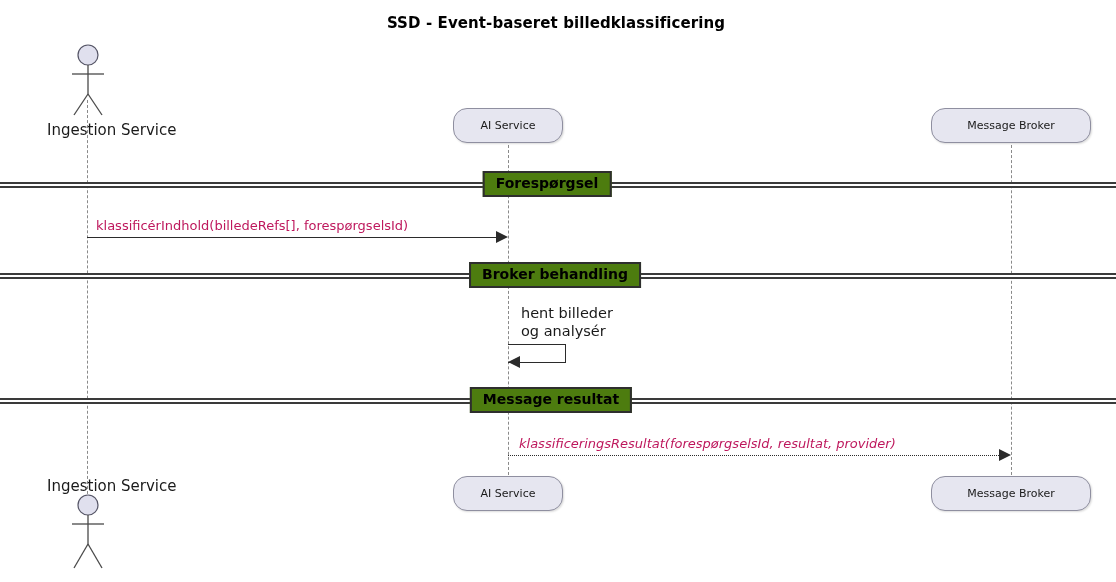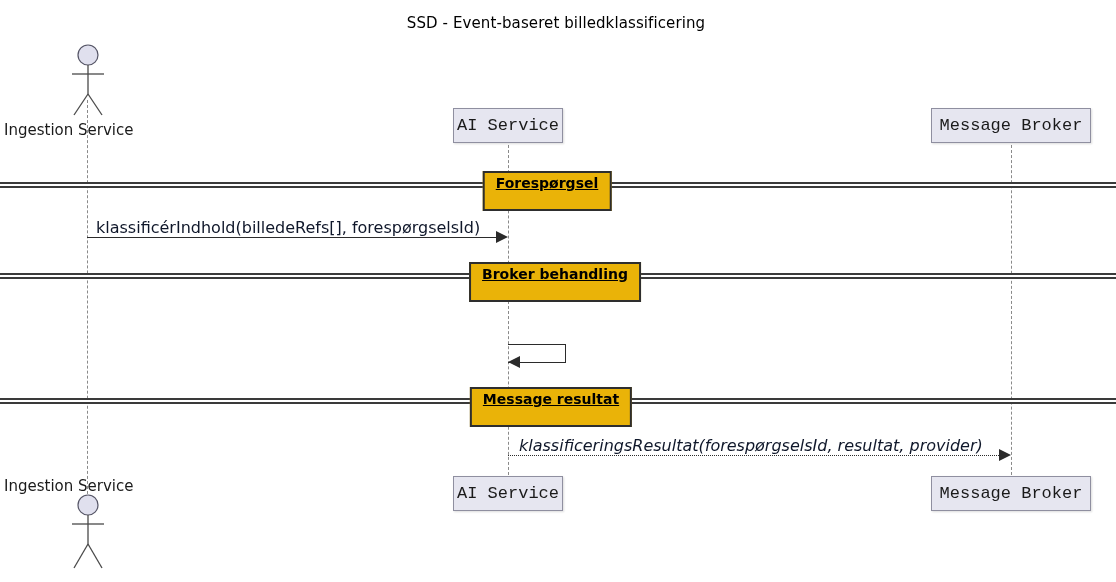--- a/index.html
+++ b/index.html
@@ -19,59 +19,59 @@
   }
 
   
   .diagram-title {
     position: absolute;
     left: 0;
     top: 14px;
     width: 1112px;
     text-align: center;
     font-size: 15px;
-    font-weight: normal;
+    font-weight: bold;
     color: #000000;
     letter-spacing: 0.1px;
     white-space: nowrap;
   }
 
   
   .lifeline {
     position: absolute;
     width: 0;
     border-left: 1px dashed #8a8a8a;
   }
 
   
   .participant-box {
     position: absolute;
     box-sizing: border-box;
     background: #e6e6f0;
     border: 1px solid #8f8fa0;
-    border-radius: 0;
+    border-radius: 14px;
     display: flex;
     align-items: center;
     justify-content: center;
-    font-size: 17px;
+    font-size: 11px;
     color: #1a1a1a;
     white-space: nowrap;
     box-shadow: 1px 1px 2px rgba(0,0,0,0.14);
-    font-family: Liberation Mono, monospace;
   }
 
   
   .actor {
     position: absolute;
   }
   .actor-label {
     position: absolute;
     font-size: 15px;
     color: #1a1a1a;
     white-space: nowrap;
+    margin-left: 43px;
   }
 
   
   .divider {
     position: absolute;
     left: 0;
     width: 1116px;
     height: 0;
   }
   .divider .rule {
@@ -80,30 +80,29 @@
     width: 1116px;
     height: 6px;
     border-top: 2px solid #3a3a3a;
     border-bottom: 2px solid #3a3a3a;
     background: #ffffff;
     box-sizing: border-box;
   }
   .divider-label {
     position: absolute;
     box-sizing: border-box;
-    background: #eab308;
+    background: #4d7c0f;
     border: 2px solid #2e2e2e;
-    padding: 3px 11px 18px 11px;
+    padding: 3px 11px 4px 11px;
     font-size: 14px;
     font-weight: bold;
     color: #000000;
     white-space: nowrap;
     transform: translateX(-50%);
     line-height: 15px;
-    text-decoration: underline;
   }
 
   
   .msg-line {
     position: absolute;
     height: 0;
   }
   .msg-line.solid  { border-top: 1.6px solid #2b2b2b; }
   .msg-line.dashed { border-top: 1.6px dotted #2b2b2b; }
 
@@ -118,22 +117,22 @@
     border-left: 12px solid #2b2b2b;
   }
   .arrowhead.left {
     border-top: 6px solid transparent;
     border-bottom: 6px solid transparent;
     border-right: 12px solid #2b2b2b;
   }
 
   .msg-label {
     position: absolute;
-    font-size: 16px;
-    color: #0f172a;
+    font-size: 13px;
+    color: #be185d;
     white-space: nowrap;
   }
 
   
   .self-loop {
     position: absolute;
     box-sizing: border-box;
     border-top: 1.6px solid #2b2b2b;
     border-right: 1.6px solid #2b2b2b;
     border-bottom: 1.6px solid #2b2b2b;
@@ -184,20 +183,24 @@
 
   <div class="msg-label" style="left:96px; top:218px;">klassificérIndhold(billedeRefs[], forespørgselsId)</div>
   <div class="msg-line solid" style="left:87px; top:237px; width:409px;"></div>
   <div class="arrowhead right" style="left:496px; top:231px;"></div>
 
   <div class="divider" style="top:273px;">
     <div class="rule" style="top:0;"></div>
     <div class="divider-label" style="left:555px; top:-11px;">Broker behandling</div>
   </div>
 
+  <div class="self-label" style="left:521px; top:304px;">
+    <div>hent billeder</div>
+    <div>og analysér</div>
+  </div>
   <div class="self-loop" style="left:508px; top:344px; width:58px; height:19px;"></div>
   <div class="arrowhead left" style="left:508px; top:356px;"></div>
 
   <div class="divider" style="top:398px;">
     <div class="rule" style="top:0;"></div>
     <div class="divider-label" style="left:551px; top:-11px;">Message resultat</div>
   </div>
 
   <div class="msg-label" style="left:519px; top:436px;font-style:italic;">klassificeringsResultat(forespørgselsId, resultat, provider)</div>
   <div class="msg-line dashed" style="left:508px; top:455px; width:491px;"></div>

